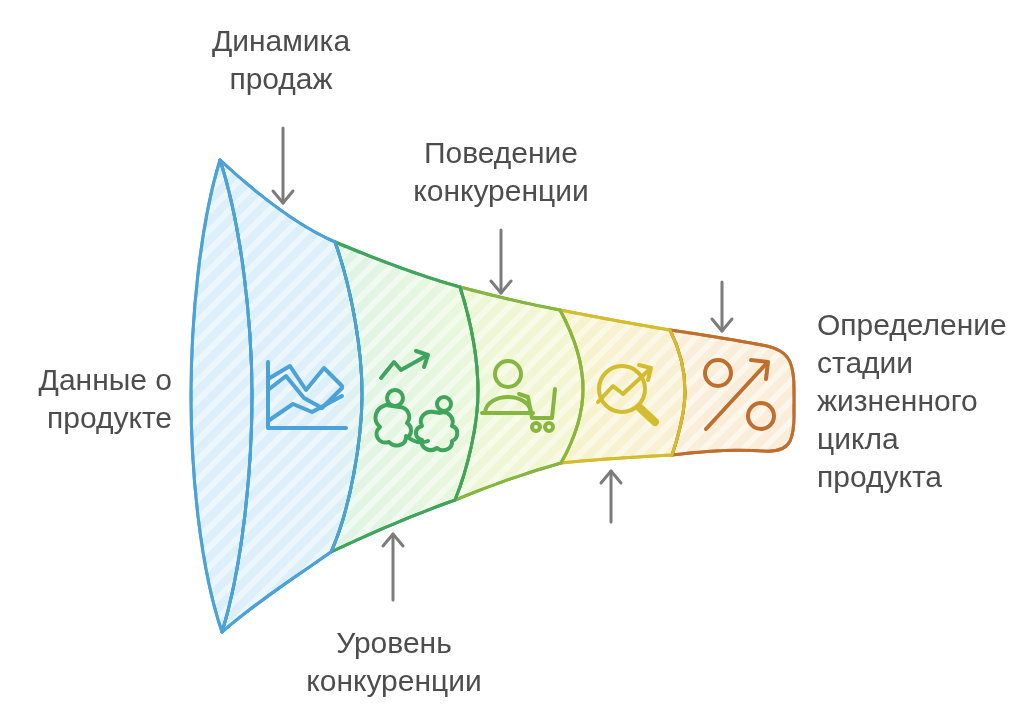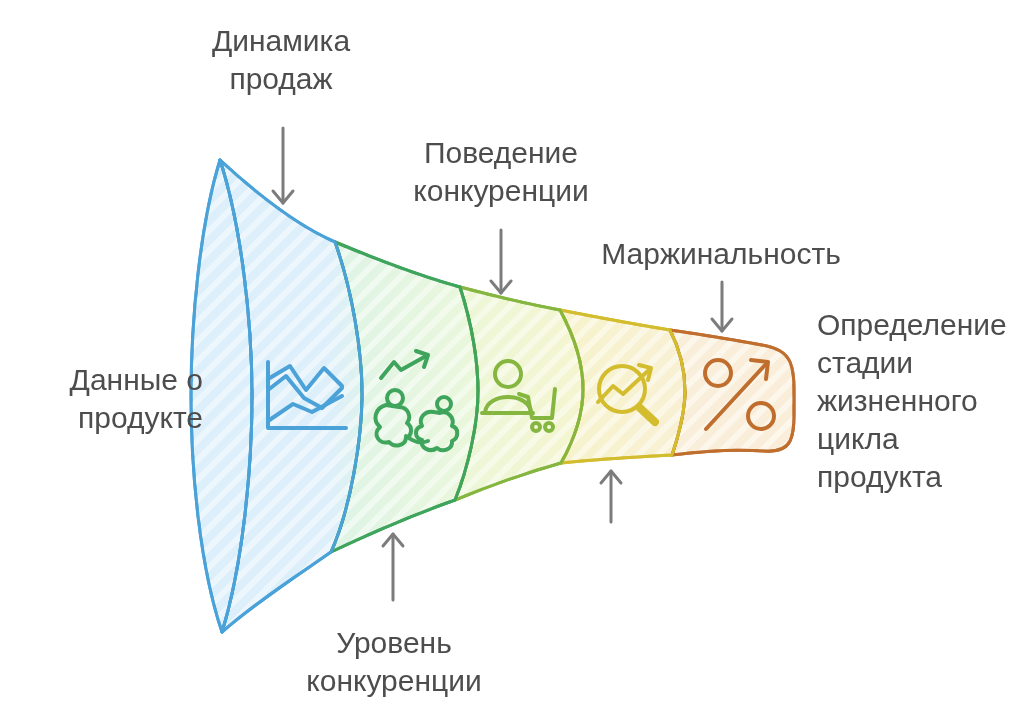--- a/index.html
+++ b/index.html
@@ -6,21 +6,21 @@
   .stage{position:relative;width:1024px;height:713px;background:#ffffff;overflow:hidden;
          font-family:"Liberation Sans",sans-serif;text-decoration:underline;}
   .stage svg{position:absolute;left:0;top:0;}
   .lbl{position:absolute;color:#4d4d4d;font-size:30px;line-height:38px;
        white-space:pre-line;font-family:"Liberation Sans",sans-serif;}
   .lbl.center{transform:translateX(-50%);text-align:center;}
   .lbl.right{text-align:right;}
   #lbl-sales{left:281px;top:22px;}
   #lbl-behavior{left:501px;top:134px;}
   #lbl-marginality{left:721px;top:235px;}
-  #lbl-product-data{right:821px;top:361px;}
+  #lbl-product-data{right:852px;top:361px;}
   #lbl-lifecycle{left:817px;top:306px;}
   #lbl-competition{left:394px;top:624px;}
   #lbl-marketing{left:610px;top:552px;}
 </style>
 </head>
 <body>
 
 <div class="stage">
 
 <svg width="1024" height="717" viewBox="0 0 1024 717">
@@ -136,21 +136,20 @@
       <path d="M 611,522 L 611,471"></path>
           <path d="M 601,483 L 611,471 L 621,483"></path>
     </g>
   </g>
 </svg>
 
   <div class="lbl center" id="lbl-sales">Динамика
 продаж</div>
   <div class="lbl center" id="lbl-behavior">Поведение
 конкуренции</div>
-  <div class="lbl center" id="lbl-marginality">Маржинальность</div>
   <div class="lbl right" id="lbl-product-data">Данные о
 продукте</div>
   <div class="lbl center" id="lbl-competition">Уровень
 конкуренции</div>
   <div class="lbl" id="lbl-lifecycle">Определение
 стадии
 жизненного
 цикла
 продукта</div>
 </div>

